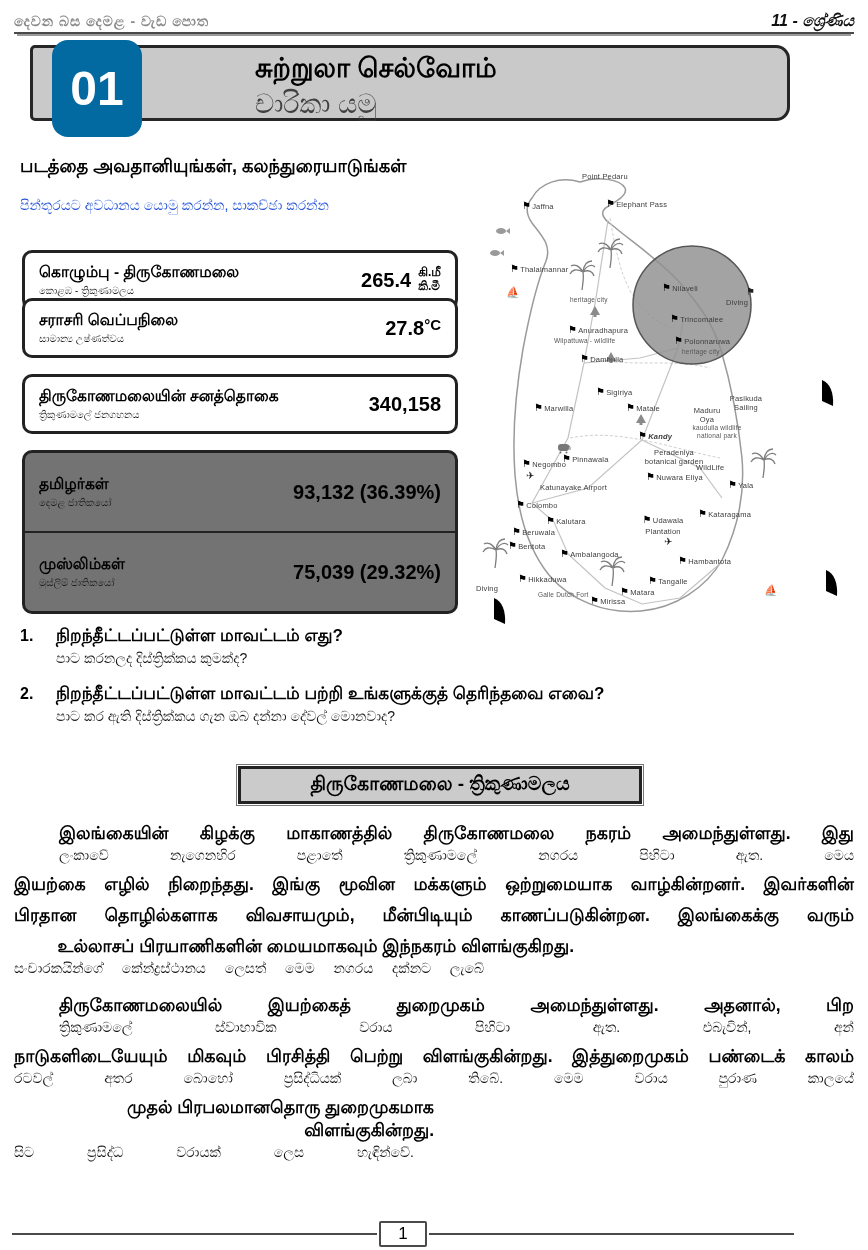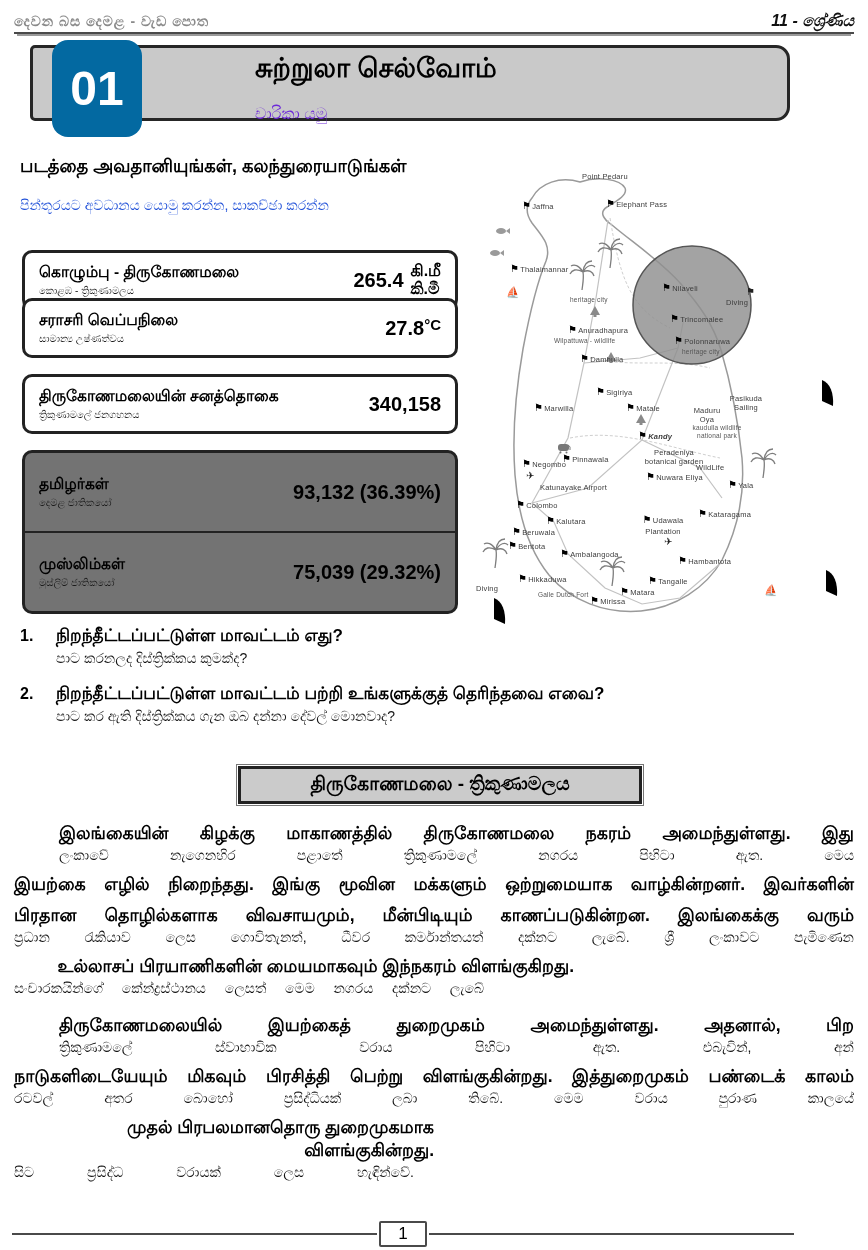--- a/index.html
+++ b/index.html
@@ -7,35 +7,35 @@
   .page{position:relative;width:868px;height:1250px;overflow:hidden;background:#fff;}
 
   
   .topbar{position:absolute;left:14px;right:14px;top:4px;height:26px;display:flex;justify-content:space-between;align-items:flex-end;border-bottom:2px solid #4a4a4a;box-shadow:0 5px 0 -3px #9a9a9a;padding-bottom:2px;}
   .topbar .lft{font-size:14px;font-weight:bold;color:#8a8a8a;letter-spacing:1px;}
   .topbar .rgt{font-size:16px;font-weight:bold;font-style:italic;color:#111;}
 
   
   .banner-bar{position:absolute;left:30px;top:45px;width:760px;height:76px;background:#c9c9c9;border:3px solid #262626;border-radius:5px 14px 14px 5px;box-sizing:border-box;padding-left:222px;}
   .t-title{font-size:27px;font-weight:bold;margin-top:5px;}
-  .s-title{font-size:16px;color:#6d28d9;margin-top:18px;}
+  .s-title{font-size:27px;color:#404040;margin-top:2px;}
   .lesson-num{position:absolute;left:52px;top:40px;width:90px;height:97px;background:#0369a1;color:#fff;border-radius:16px;display:flex;align-items:center;justify-content:center;font-size:48px;font-weight:bold;}
 
   
   .instruction{position:absolute;left:20px;top:156px;width:520px;}
   .instr-t{font-size:18px;font-weight:bold;}
   .instr-s{font-size:14px;color:#1d4ed8;margin-top:18px;}
 
   
   .fbox{position:absolute;left:22px;width:436px;height:60px;border:3px solid #222;border-radius:10px;background:#fff;box-sizing:border-box;padding:5px 14px;display:flex;justify-content:space-between;align-items:center;}
   .fb-label .t{font-size:15.5px;font-weight:bold;}
   .fb-label .s{font-size:10px;color:#1a1a1a;margin-top:2px;}
   .fb-right{display:flex;align-items:center;}
   .fb-value{font-size:20px;font-weight:bold;white-space:nowrap;}
-  .fb-unit{display:flex;flex-direction:column;font-size:16px;font-weight:bold;line-height:1.15;margin-left:7px;}
+  .fb-unit{display:flex;flex-direction:column;font-size:12px;font-weight:bold;line-height:1.15;margin-left:7px;}
   .fb-deg{font-size:15px;font-weight:bold;vertical-align:6px;}
 
   .pop-box{position:absolute;left:22px;top:450px;width:436px;height:164px;border:3px solid #222;border-radius:10px;background:#737373;box-sizing:border-box;display:flex;flex-direction:column;}
   .pop-row{flex:1;display:flex;justify-content:space-between;align-items:center;padding:0 14px;}
   .pop-row + .pop-row{border-top:2.5px solid #222;}
 
   
   .q{position:absolute;left:20px;right:10px;}
   .qn{display:inline-block;width:36px;font-size:16px;font-weight:bold;}
   .qt{font-size:17px;font-weight:bold;}
@@ -266,21 +266,20 @@
   <div class="paras">
     <div class="ln">
       <div class="t just ind">இலங்கையின் கிழக்கு மாகாணத்தில் திருகோணமலை நகரம் அமைந்துள்ளது. இது</div>
       <div class="s just ind">ලංකාවේ නැගෙනහිර පළාතේ ත්‍රිකුණාමලේ නගරය පිහිටා ඇත. මෙය</div>
     </div>
     <div class="ln">
       <div class="t just">இயற்கை எழில் நிறைந்தது. இங்கு மூவின மக்களும் ஒற்றுமையாக வாழ்கின்றனர். இவர்களின்</div>
     </div>
     <div class="ln">
       <div class="t just">பிரதான தொழில்களாக விவசாயமும், மீன்பிடியும் காணப்படுகின்றன. இலங்கைக்கு வரும்</div>
-      <div class="s just">ප්‍රධාන රැකියාව ලෙස ගොවිතැනත්, ධීවර කර්මාන්තයත් දක්නට ලැබේ. ශ්‍රී ලංකාවට පැමිණෙන</div>
     </div>
     <div class="ln">
       <div class="t w520">உல்லாசப் பிரயாணிகளின் மையமாகவும் இந்நகரம் விளங்குகிறது.</div>
       <div class="s w470">සංචාරකයින්ගේ කේන්ද්‍රස්ථානය ලෙසත් මෙම නගරය දක්නට ලැබේ</div>
     </div>
     <div class="gap"></div>
     <div class="ln">
       <div class="t just ind">திருகோணமலையில் இயற்கைத் துறைமுகம் அமைந்துள்ளது. அதனால், பிற</div>
       <div class="s just ind">ත්‍රිකුණාමලේ ස්වාභාවික වරාය පිහිටා ඇත. එබැවින්, අන්</div>
     </div>

